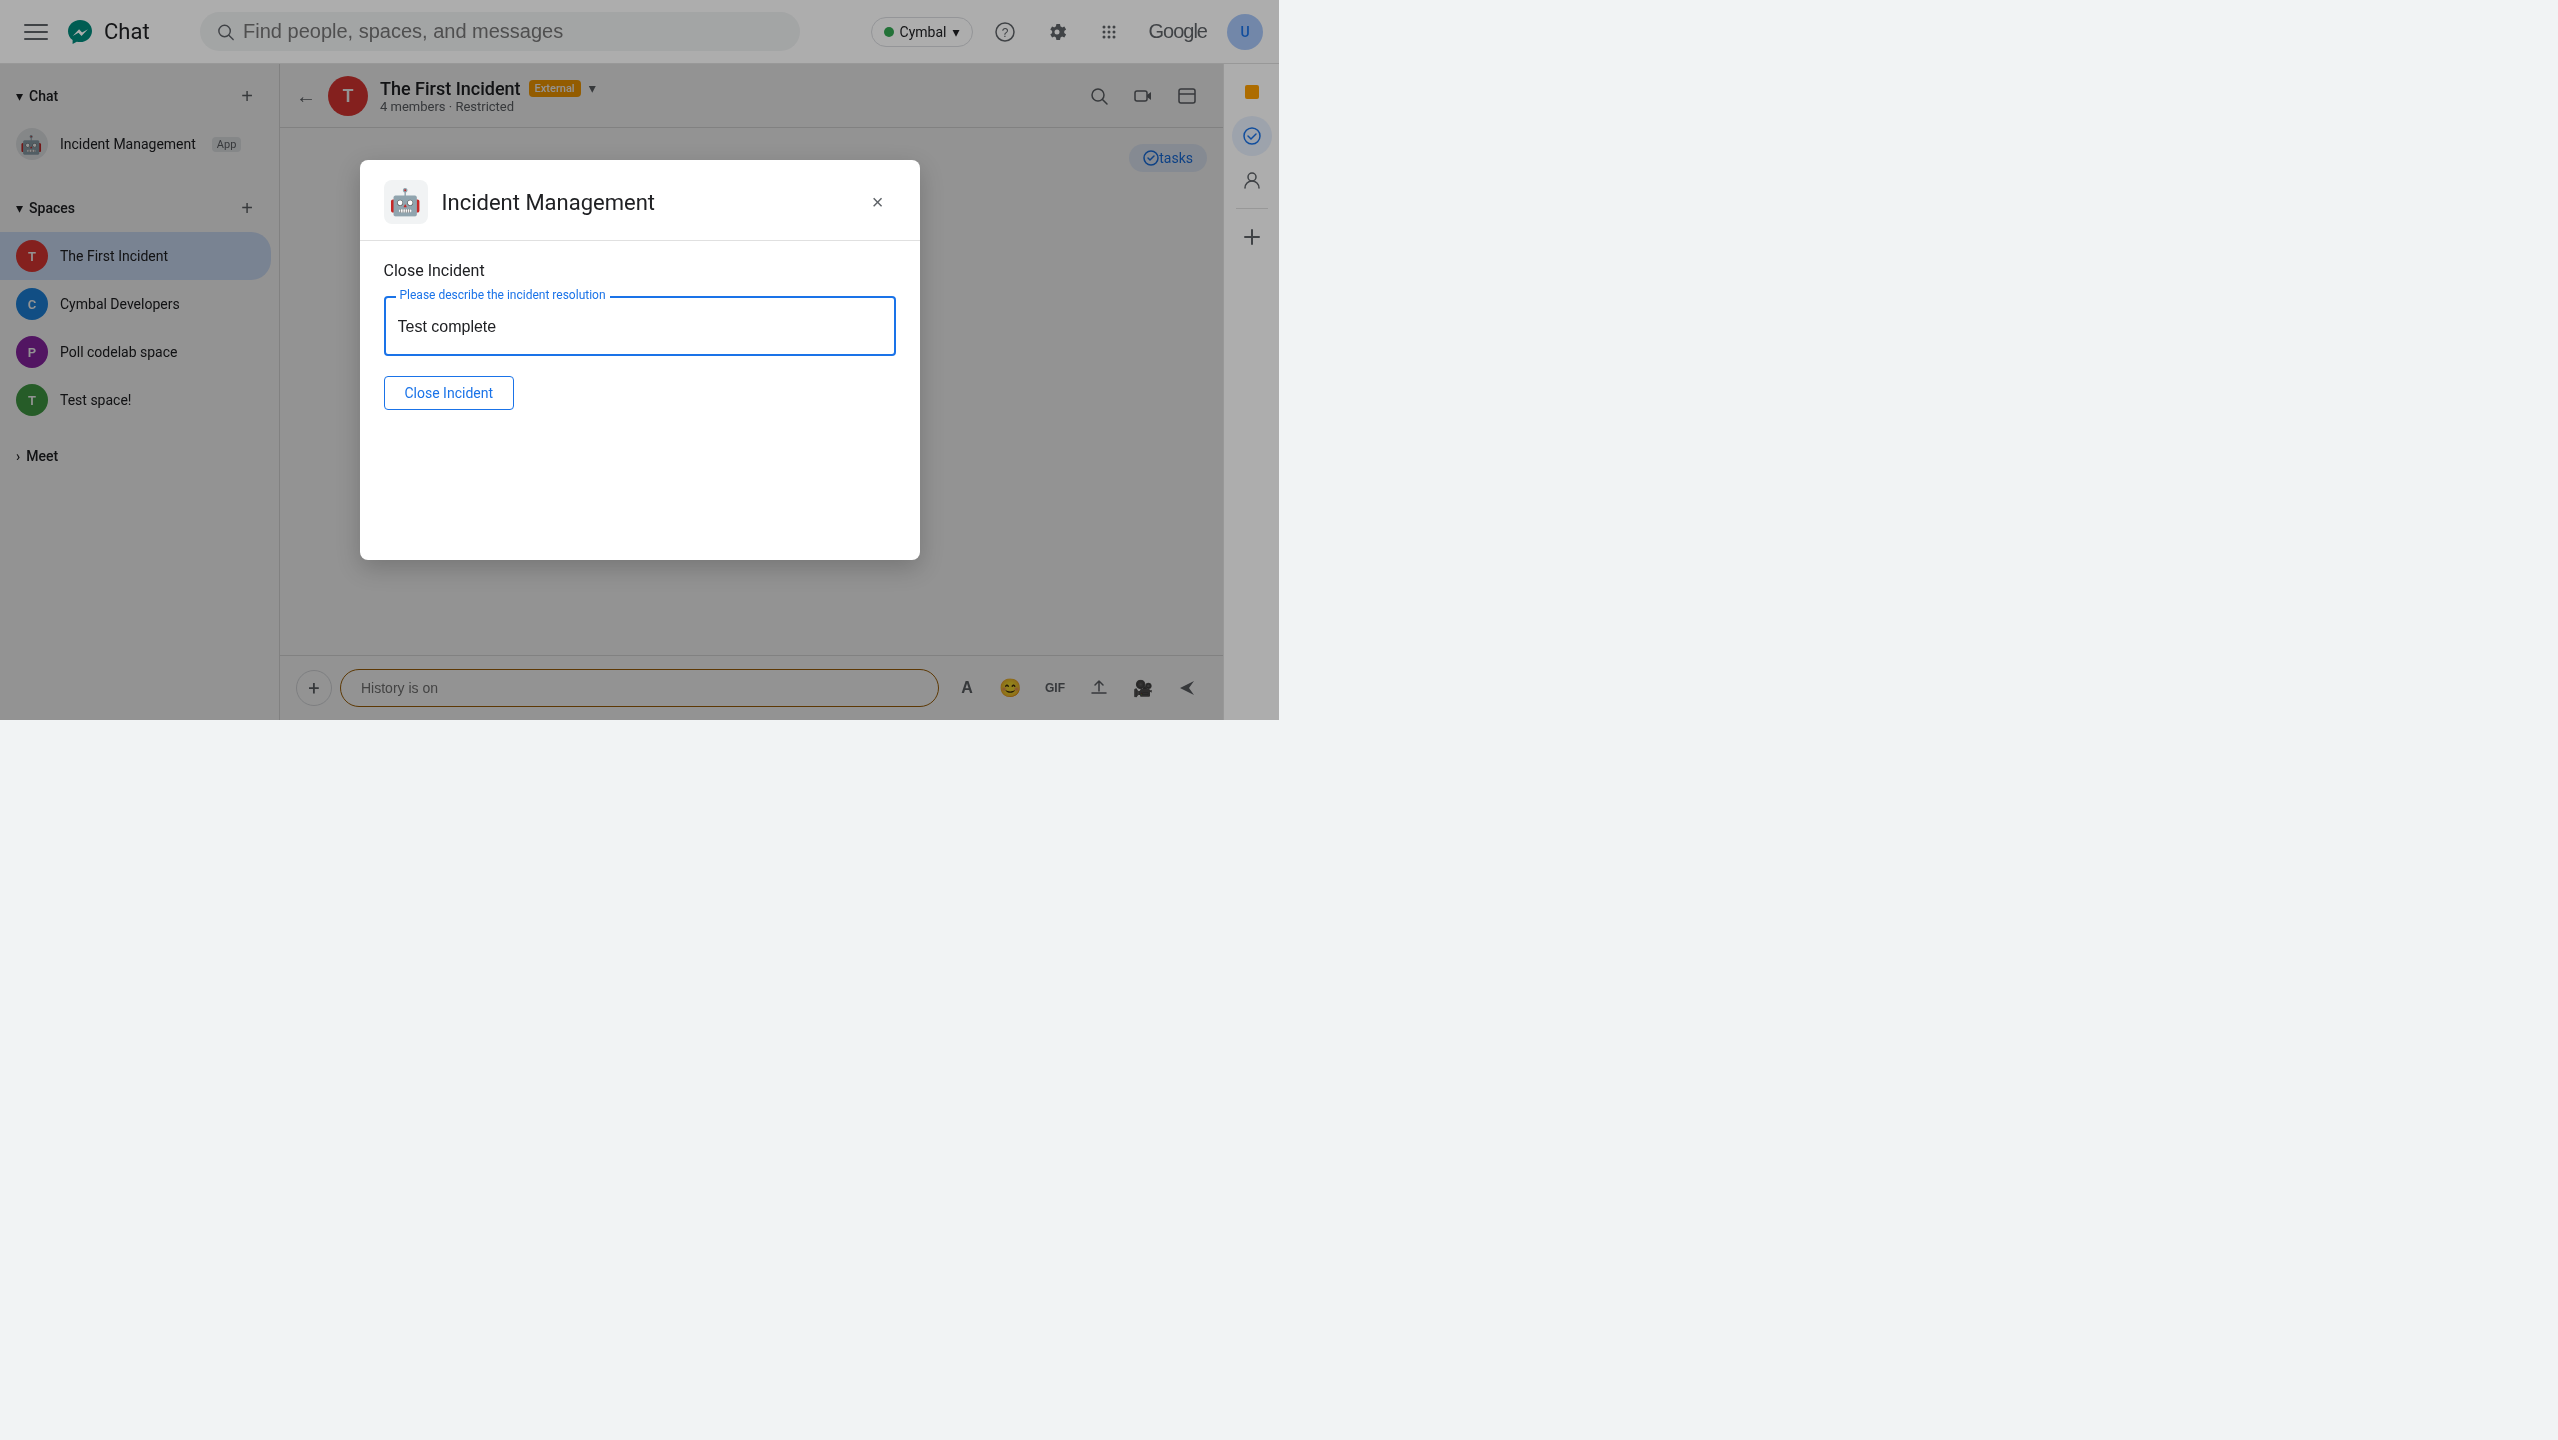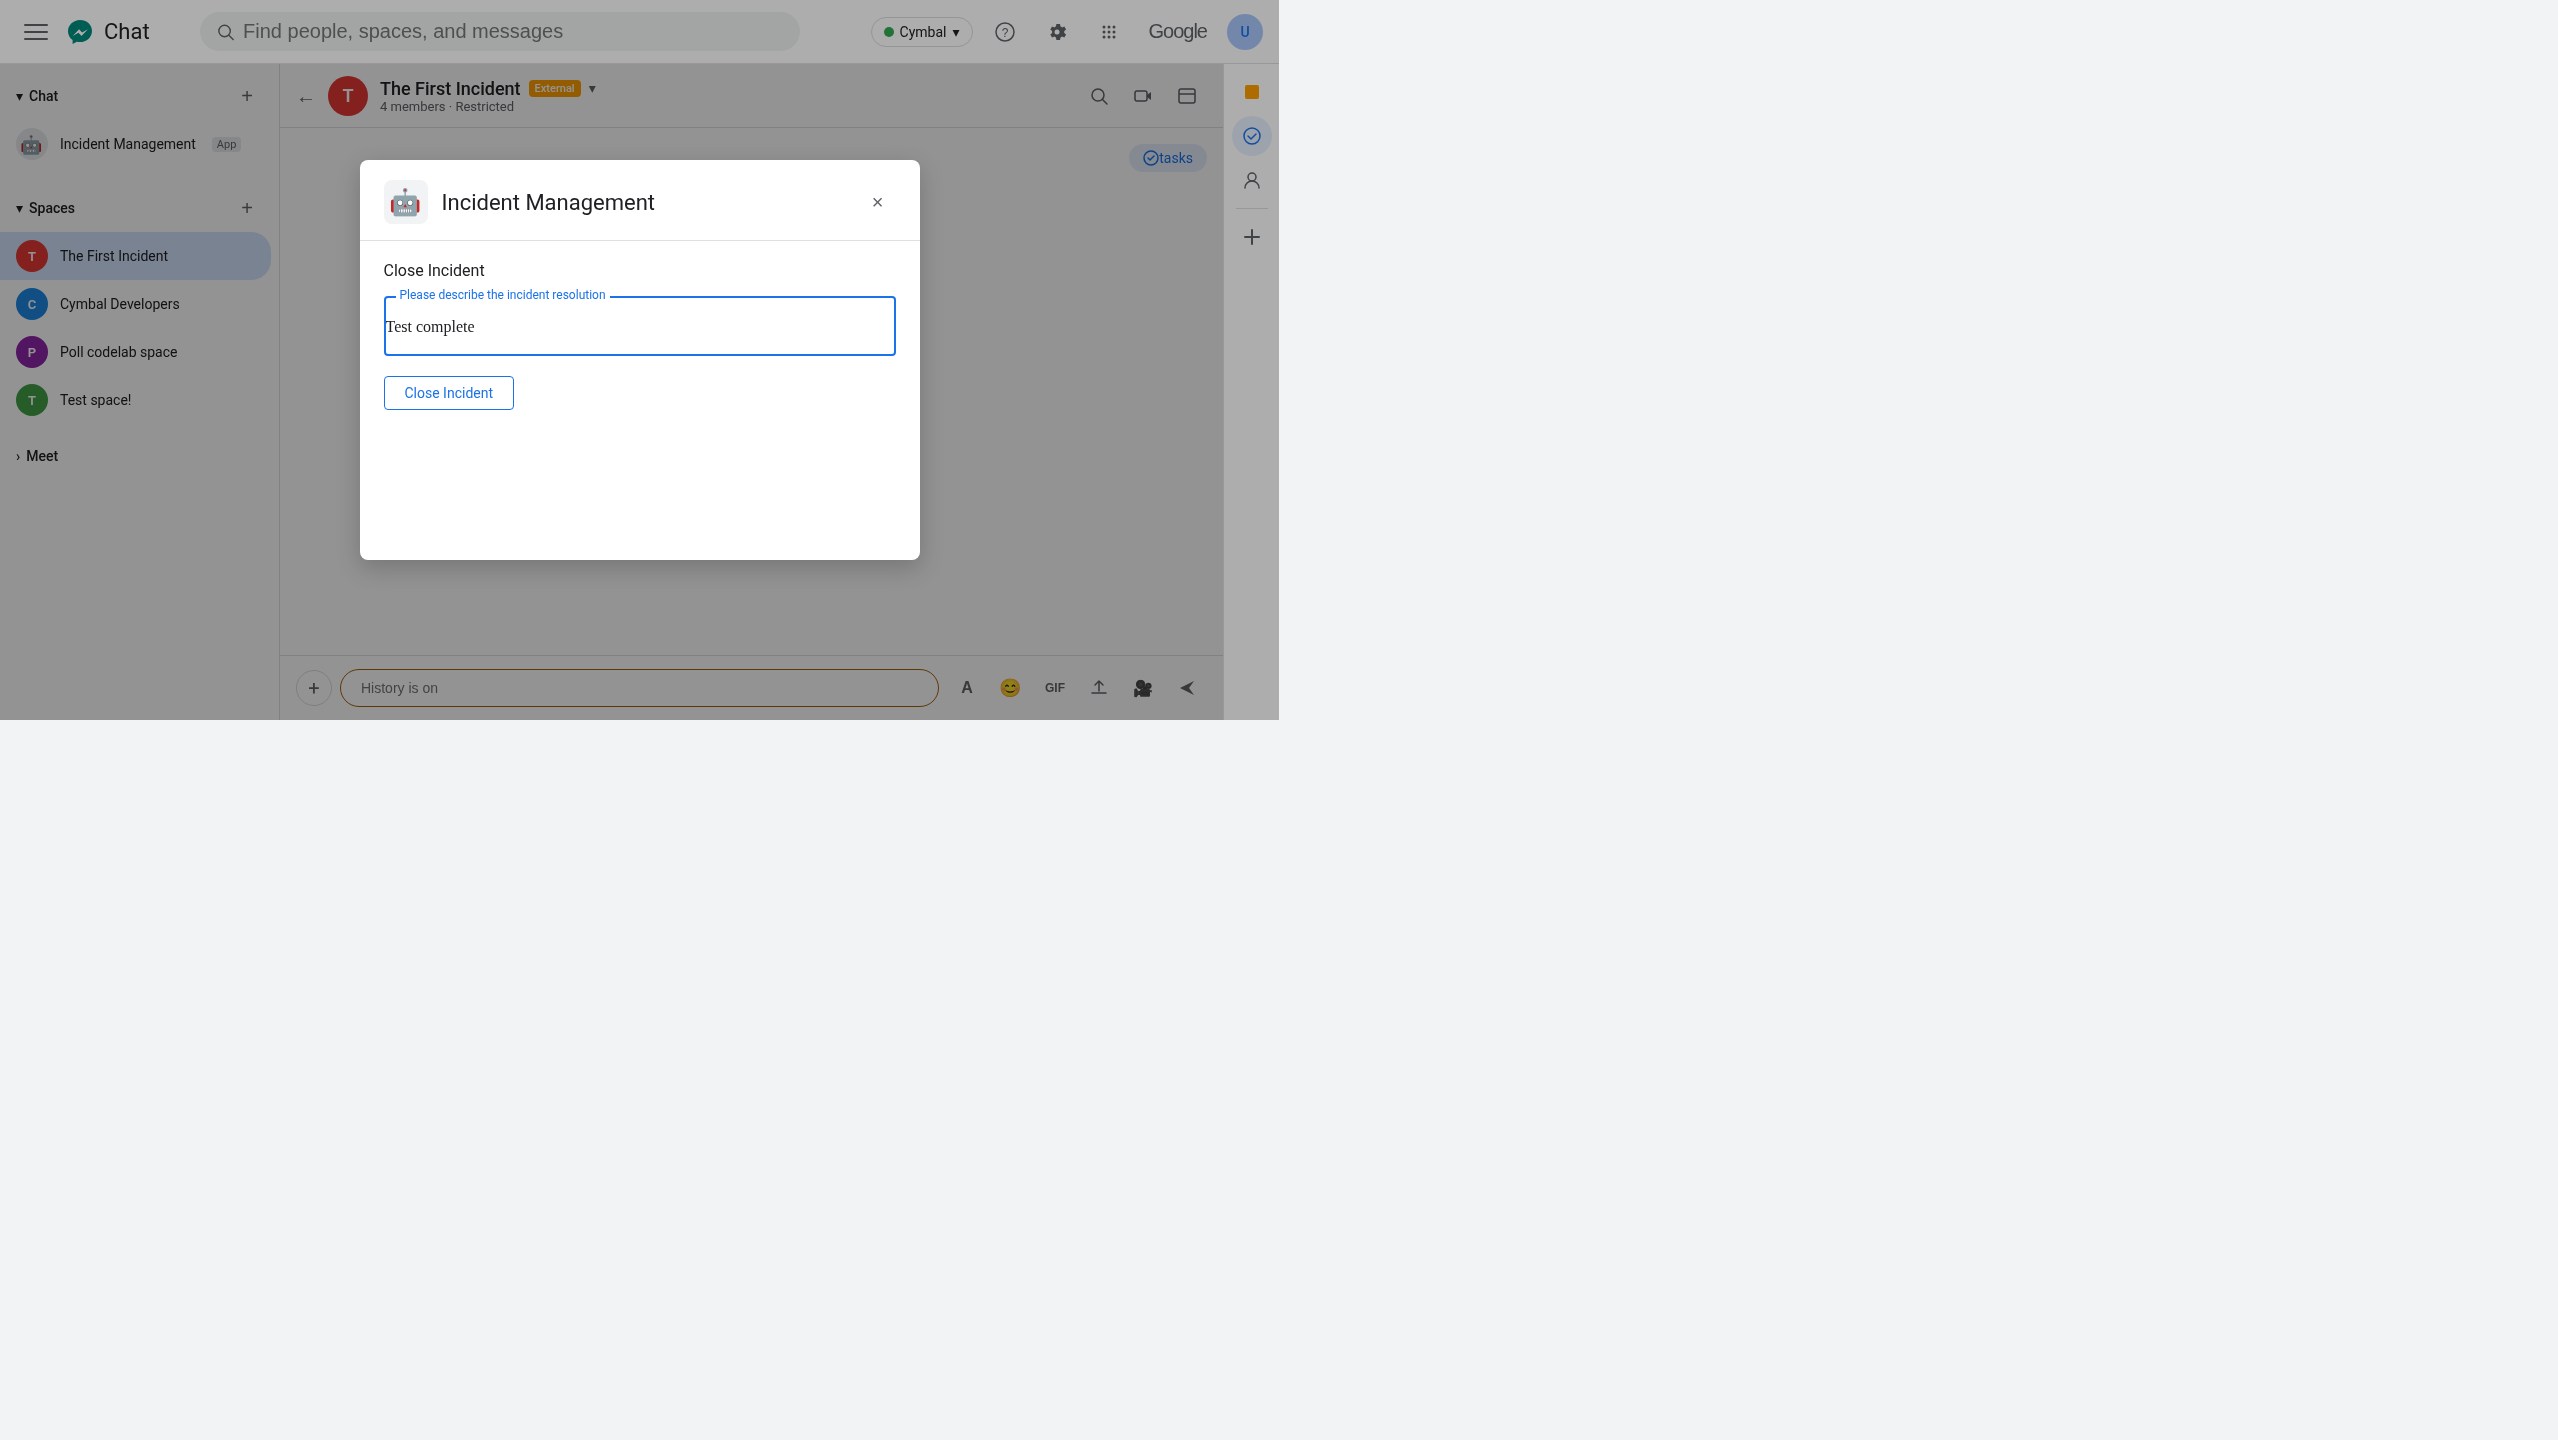--- a/index.html
+++ b/index.html
@@ -251,36 +251,36 @@
       padding: 20px 24px;
       flex: 1;
     }
     .close-incident-label {
       font-size: 16px; color: #202124; margin-bottom: 16px;
     }
     .fieldset-wrapper {
       position: relative;
       border: 2px solid #1a73e8;
       border-radius: 4px;
-      padding: 8px 0 12px;
+      padding: 8px 12px 12px;
     }
     .fieldset-legend {
       position: absolute; top: -10px; left: 10px;
       background: #fff; padding: 0 4px;
       font-size: 12px; color: #1a73e8;
     }
     .fieldset-input {
       width: 100%;
       border: none; outline: none;
       font-size: 16px; color: #202124;
       padding-top: 6px;
       background: transparent;
       min-height: 36px;
       resize: none;
-      font-family: Liberation Serif, serif;
+      font-family: Liberation Sans, sans-serif;
     }
     .close-incident-btn {
       display: inline-block;
       margin-top: 20px;
       padding: 8px 20px;
       border: 1px solid #1a73e8;
       border-radius: 4px;
       color: #1a73e8;
       background: transparent;
       font-size: 14px;

